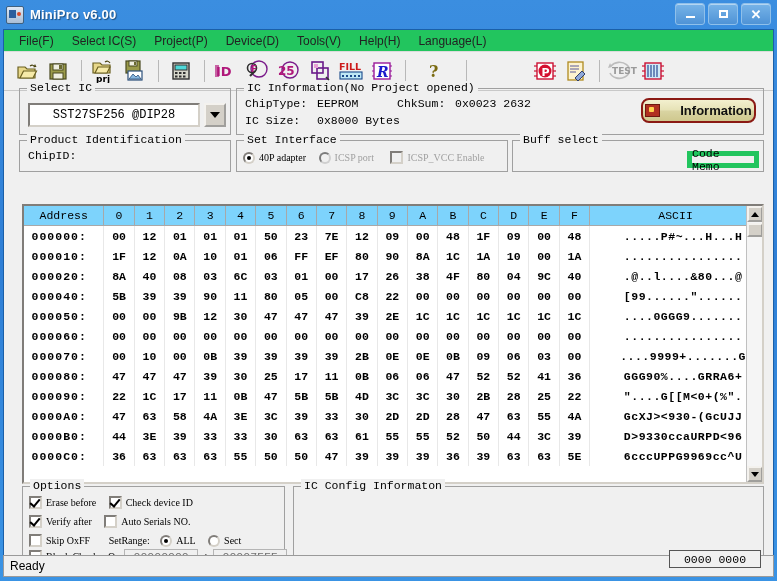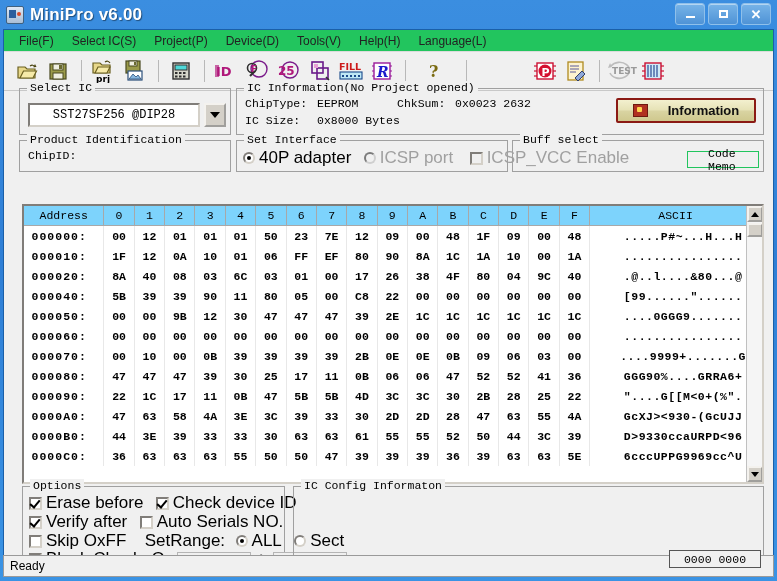--- a/index.html
+++ b/index.html
@@ -26,21 +26,21 @@
   }
   .title-icon:before{
     content:"";position:absolute;left:2px;top:3px;width:7px;height:8px;
     background:#2c5f9e;
   }
   .title-icon:after{
     content:"";position:absolute;right:2px;top:5px;width:4px;height:4px;
     background:#d94b2b;border-radius:50%;
   }
   .title-text{
-    color:#ffffff;font-size:17px;font-weight:bold;
+    color:#ffffff;font-size:13px;font-weight:bold;
     text-shadow:1px 1px 1px rgba(0,0,0,.45);
     letter-spacing:.2px;
   }
   .win-btns{position:absolute;right:6px;top:3px;display:flex;gap:3px;}
   .win-btn{
     width:28px;height:20px;
     border:1px solid #8fc0ea;border-radius:3px;
     background:linear-gradient(to bottom,#77b4e8,#4f93d6);
     display:flex;align-items:center;justify-content:center;
     color:#fff;font-size:11px;font-weight:bold;
@@ -107,23 +107,23 @@
     width:0;height:0;border-left:5px solid transparent;border-right:5px solid transparent;
     border-top:6px solid #000;
   }
 
   .infoline{
     position:absolute;font-family:"Liberation Mono", monospace;font-size:11.5px;color:#000;
     white-space:pre;
   }
 
   .infobtn{
-    position:absolute;right:7px;top:9px;width:140px;height:25px;
+    position:absolute;right:7px;top:9px;width:115px;height:25px;
     background:linear-gradient(to bottom,#f3f0cf 0%,#e6e2b6 48%,#d9d4a2 52%,#cfc88e 100%);
-    border:2px solid #8b1a14;border-radius:2px;box-sizing:border-box;
+    border:2px solid #8b1a14;border-radius:8px;box-sizing:border-box;
     display:flex;align-items:center;justify-content:center;gap:20px;
     font-size:13px;font-weight:bold;color:#101010;
   }
   .chip-ic{
     width:13px;height:11px;background:#b03020;border:1px solid #6f1810;position:relative;
   }
   .chip-ic:before{
     content:"";position:absolute;left:3px;top:2px;width:5px;height:5px;
     background:#ffd24d;border-radius:1px;
   }
@@ -142,30 +142,30 @@
   .chk{
     width:13px;height:13px;background:#fff;border:2px inset #d4d0c8;
     box-sizing:border-box;display:inline-block;vertical-align:middle;position:relative;
   }
   .chk.dis{background:#f0f0f0;}
   .chk.on:after{
     content:"";position:absolute;left:1px;top:-1px;width:4px;height:8px;
     border:solid #000;border-width:0 2px 2px 0;transform:rotate(40deg);
   }
   .lbl{
-    font-family:Liberation Sans, sans-serif;font-size:17px;color:#000;
+    font-family:Liberation Serif, serif;font-size:10px;color:#000;
     vertical-align:middle;margin-left:4px;
   }
   .lbl.dis{color:#a0a0a0;}
 
   .codememo{
     position:absolute;right:4px;bottom:3px;width:72px;height:17px;
-    border:1px solid #22c55e;background:#f0f0f0;box-sizing:border-box;
+    border:5px solid #22c55e;background:#f0f0f0;box-sizing:border-box;
     font-family:"Liberation Mono", monospace;font-size:11.5px;
-    display:flex;align-items:center;padding-left:20px;color:#000;
+    display:flex;align-items:center;padding-left:0;color:#000;
   }
 
   
   .hexwrap{
     position:absolute;left:18px;top:174px;width:742px;height:280px;
     background:#fff;border:2px inset #d4d0c8;box-sizing:border-box;overflow:hidden;
   }
   table.hex{border-collapse:collapse;table-layout:fixed;
     font-family:"Liberation Mono", monospace;font-size:11.5px;}
   table.hex th{

